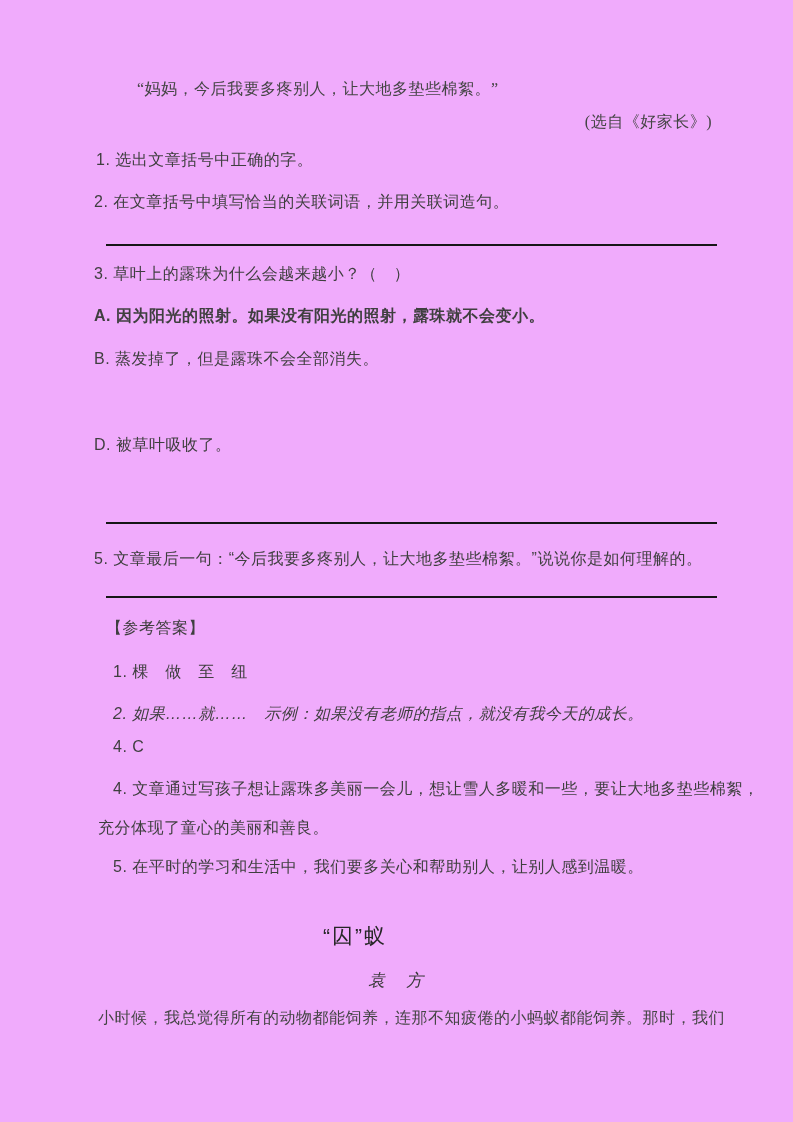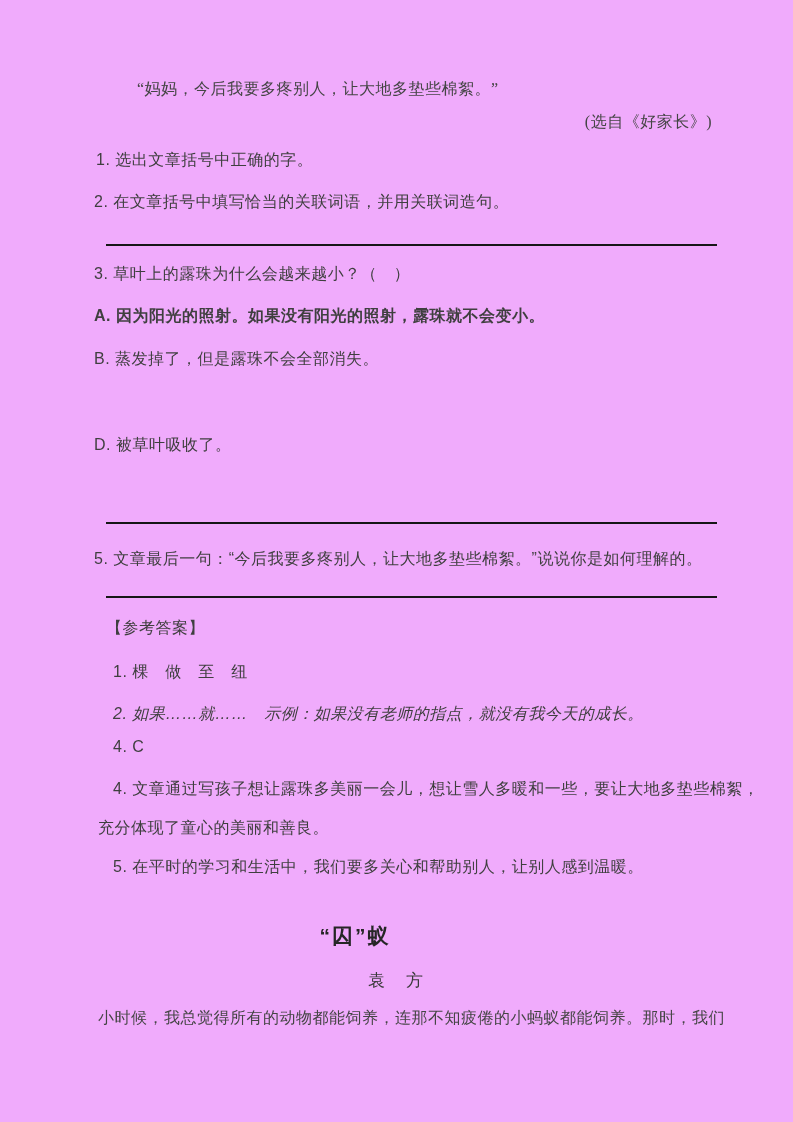--- a/index.html
+++ b/index.html
@@ -29,32 +29,33 @@
   }
   .rule {
     position: absolute;
     height: 2px;
     background: #161616;
   }
   .doc-title {
     left: 0;
     width: 710px;
     text-align: center;
-    font-weight: bold;
+    font-weight: normal;
     font-size: 21px;
     color: #262626;
     letter-spacing: 2px;
   }
   .doc-author {
     left: 0;
     width: 793px;
     text-align: center;
     font-size: 17px;
     color: #3a3a3a;
     letter-spacing: 2px;
+    font-style: italic;
   }
 </style>
 </head>
 <body>
 
 <div class="page">
 
   <div class="ln kai" style="left:137px; top:79px;">“妈妈，今后我要多疼别人，让大地多垫些棉絮。”</div>
 
   <div class="ln kai" style="right:81px; top:112px;">(选自《好家长》)</div>

